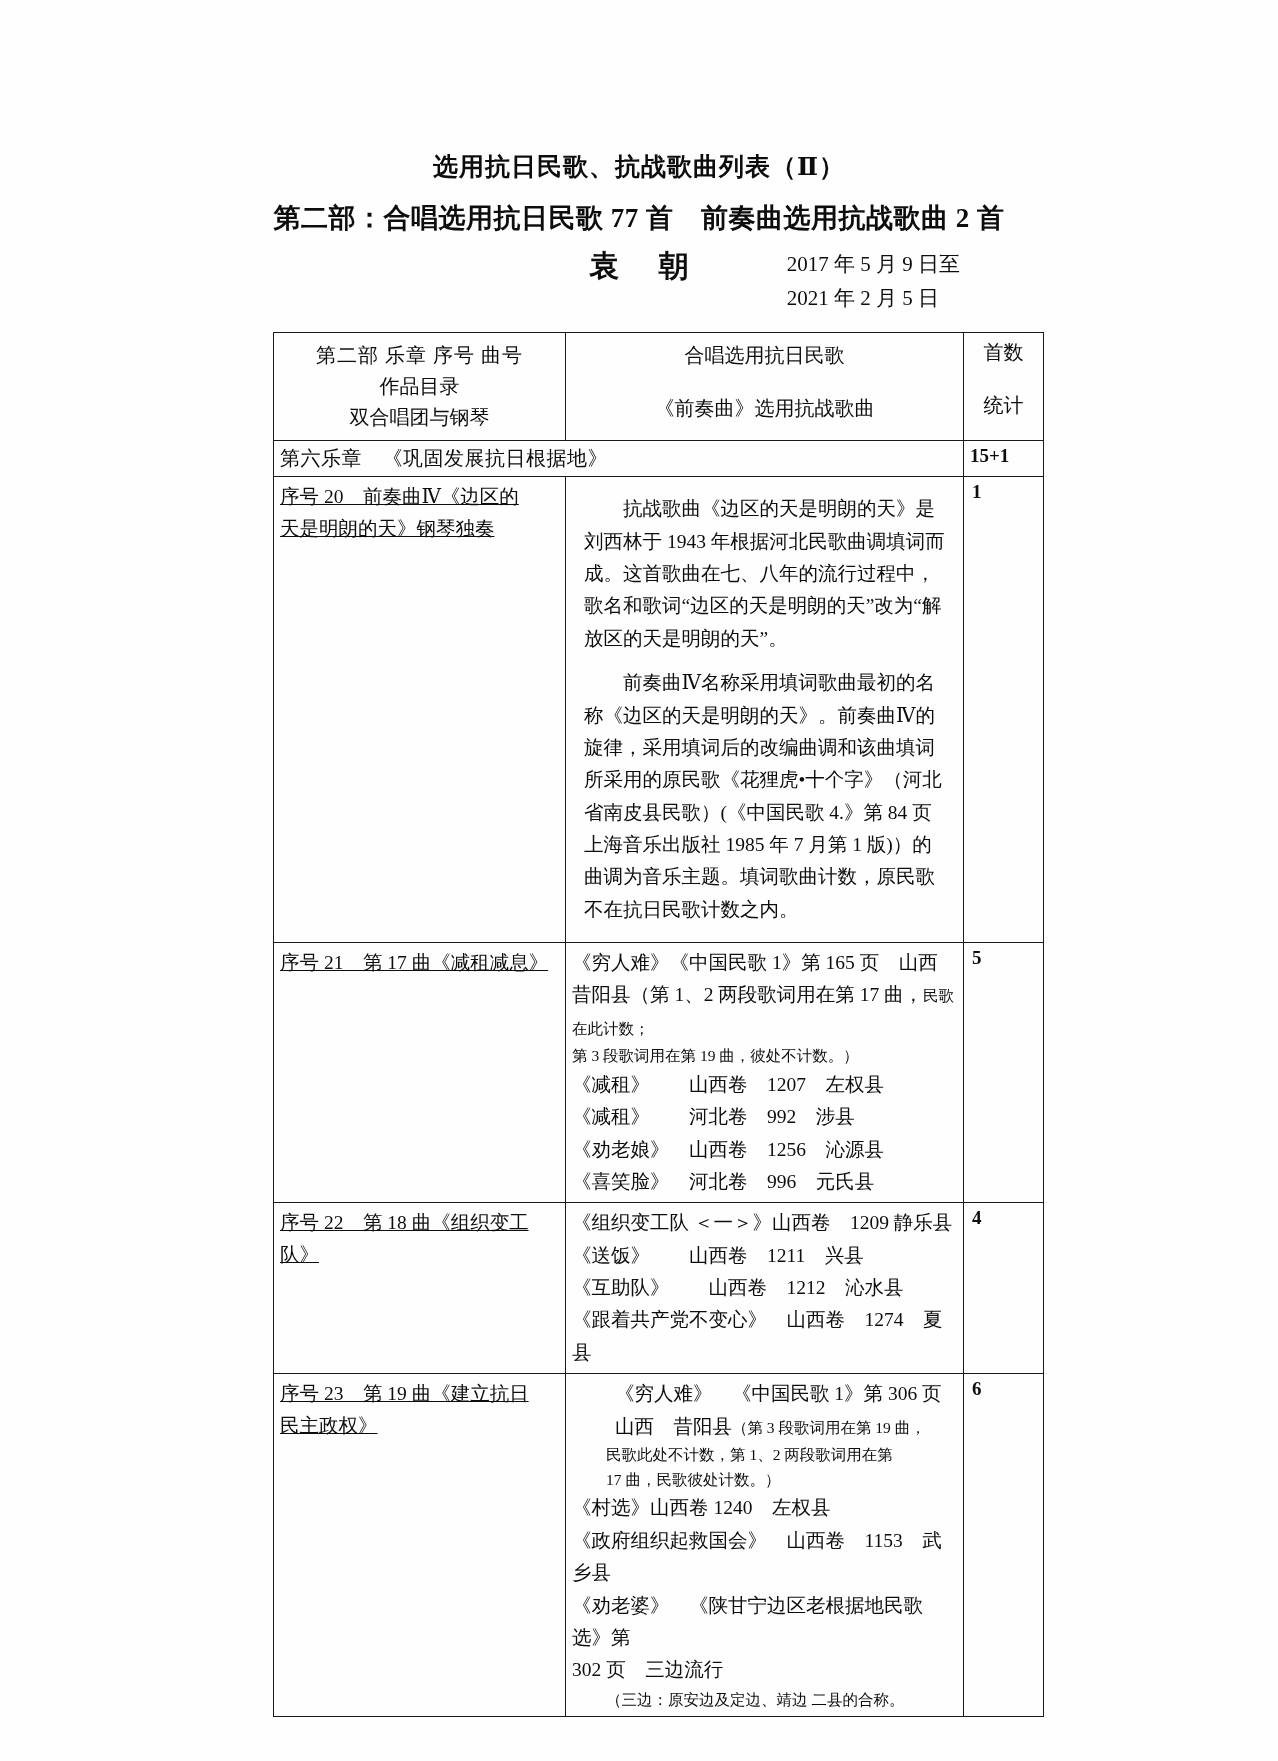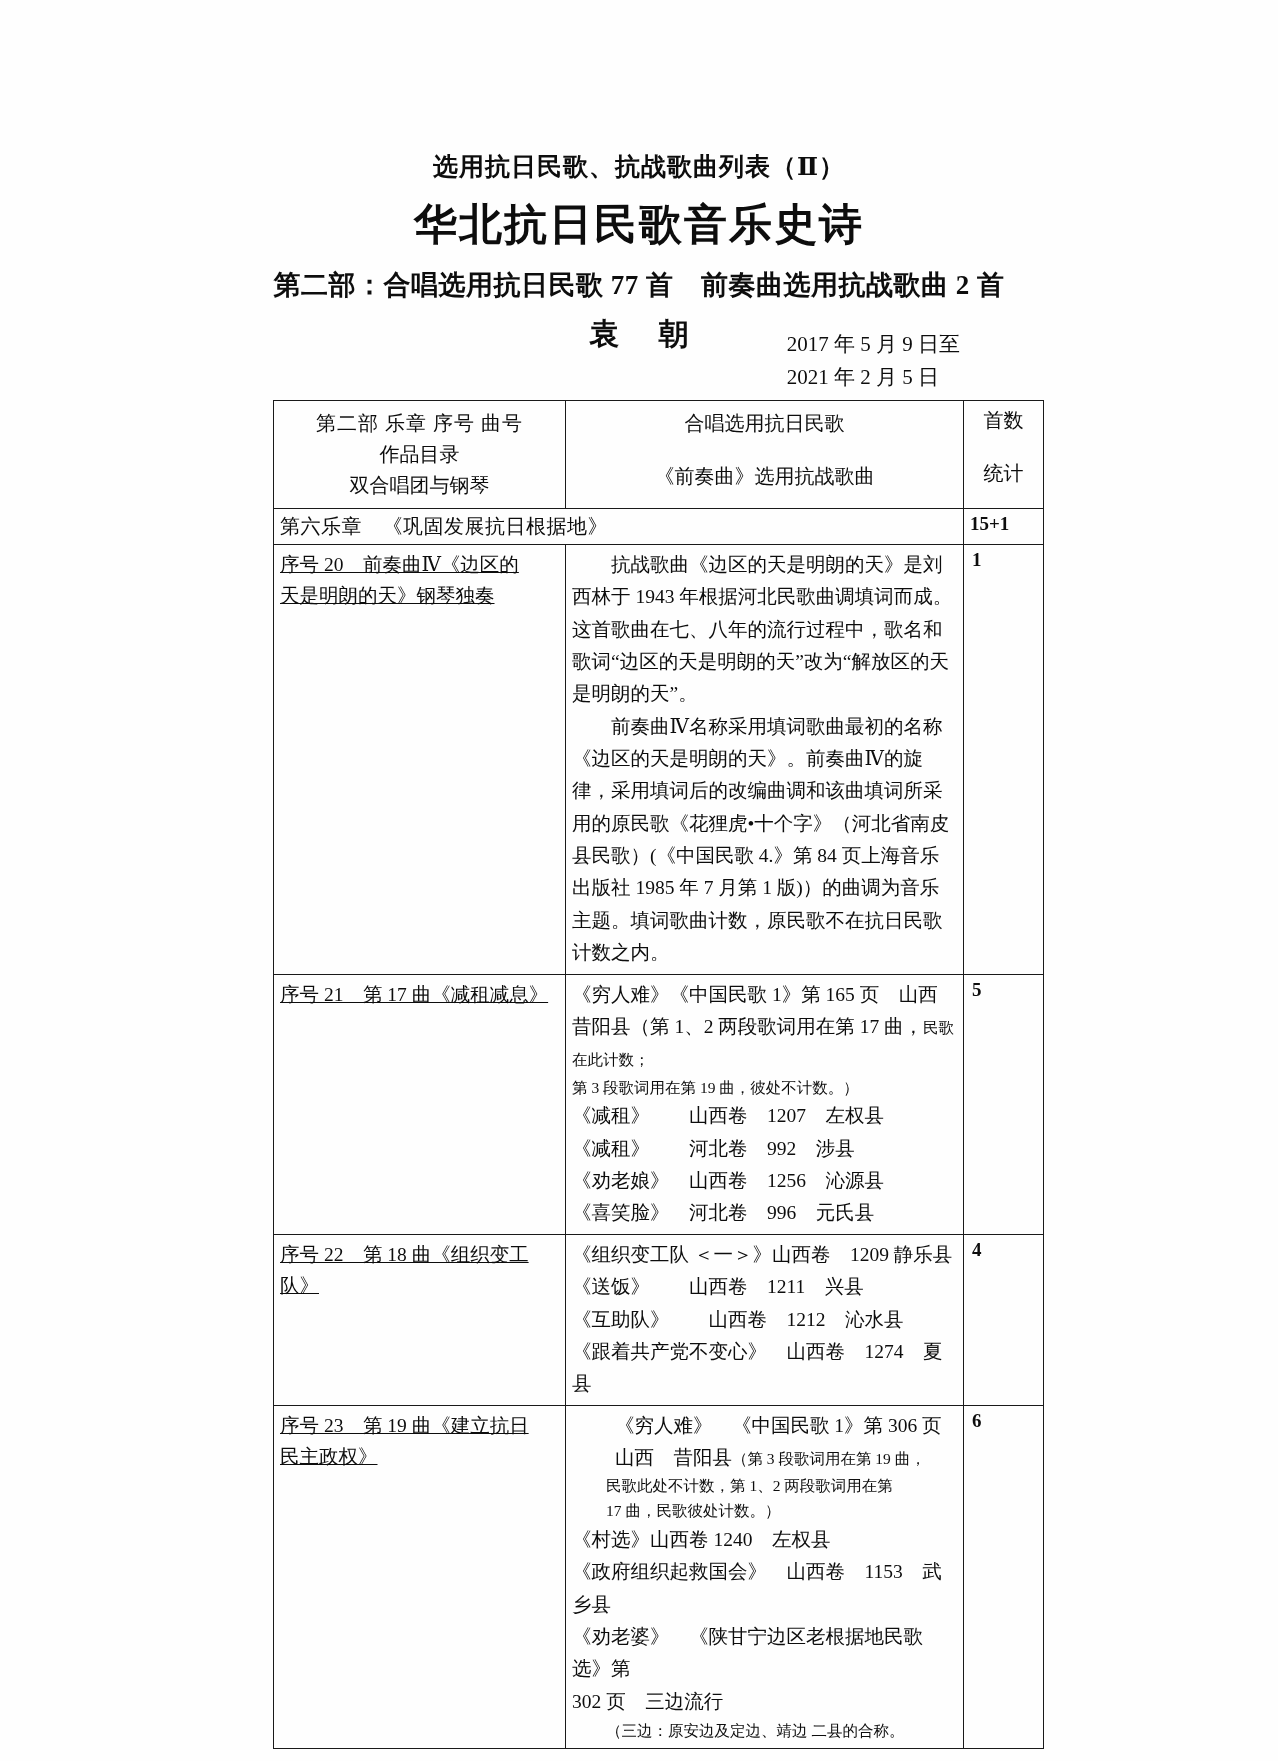--- a/index.html
+++ b/index.html
@@ -62,21 +62,21 @@
     top: 0;
     text-align: center;
     font-size: 30px;
     font-weight: 800;
     letter-spacing: 16px;
     padding-left: 16px;
   }
   .daterange {
     position: absolute;
     right: 318px;
-    top: 14px;
+    top: 2px;
     text-align: left;
     font-size: 21px;
     line-height: 1.6;
     white-space: nowrap;
   }
   .daterange div { white-space: nowrap; }
 
   
   .tbl-wrap {
     margin: 0 auto;
@@ -132,41 +132,40 @@
     font-size: 19.5px;
     line-height: 1.66;
   }
   .count-cell {
     font-size: 19px;
     font-weight: 700;
     text-align: left;
     padding-left: 8px !important;
   }
 
-  .para { text-indent: 2em; margin: 0; }
+  .para { text-indent: 2em; margin: 12px; }
   .para + .para { margin-top: 0; }
   .line { margin: 0; }
   .sm {
     font-size: 15.5px;
     line-height: 1.6;
   }
   .sm-right {
     font-size: 15.5px;
     line-height: 1.65;
   }
   .ind { padding-left: 2.2em; }
 </style>
 </head>
 <body>
 
 <div class="page">
 
   <div class="titles">
     <div class="t-line1">选用抗日民歌、抗战歌曲列表（Ⅱ）</div>
-    <div class="t-line2">华北抗日民歌音乐史诗</div>
     <div class="t-line3">第二部：合唱选用抗日民歌 77 首　前奏曲选用抗战歌曲 2 首</div>
   </div>
 
   <div class="byline-band">
     <div class="author">袁 朝</div>
     <div class="daterange">
       <div>2017 年 5 月 9 日至</div>
       <div>2021 年 2 月 5 日</div>
     </div>
   </div>

